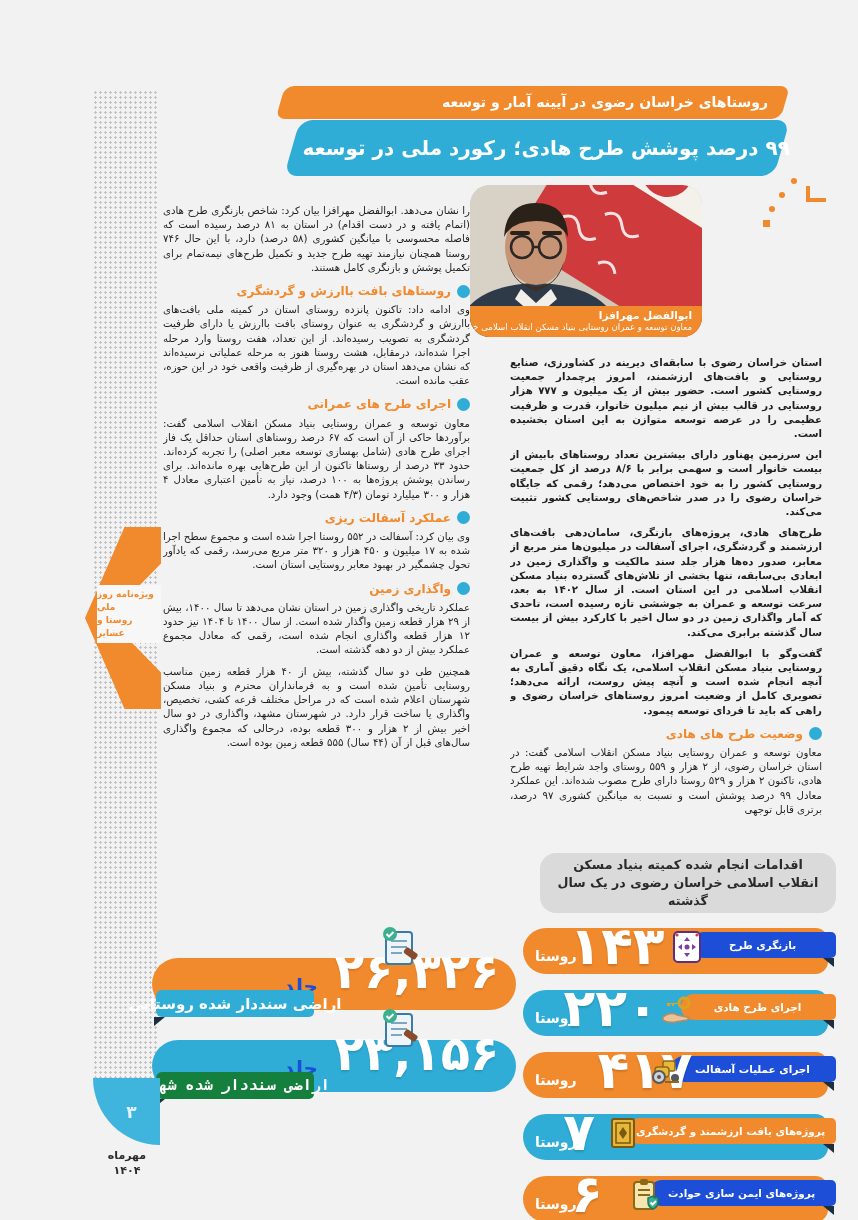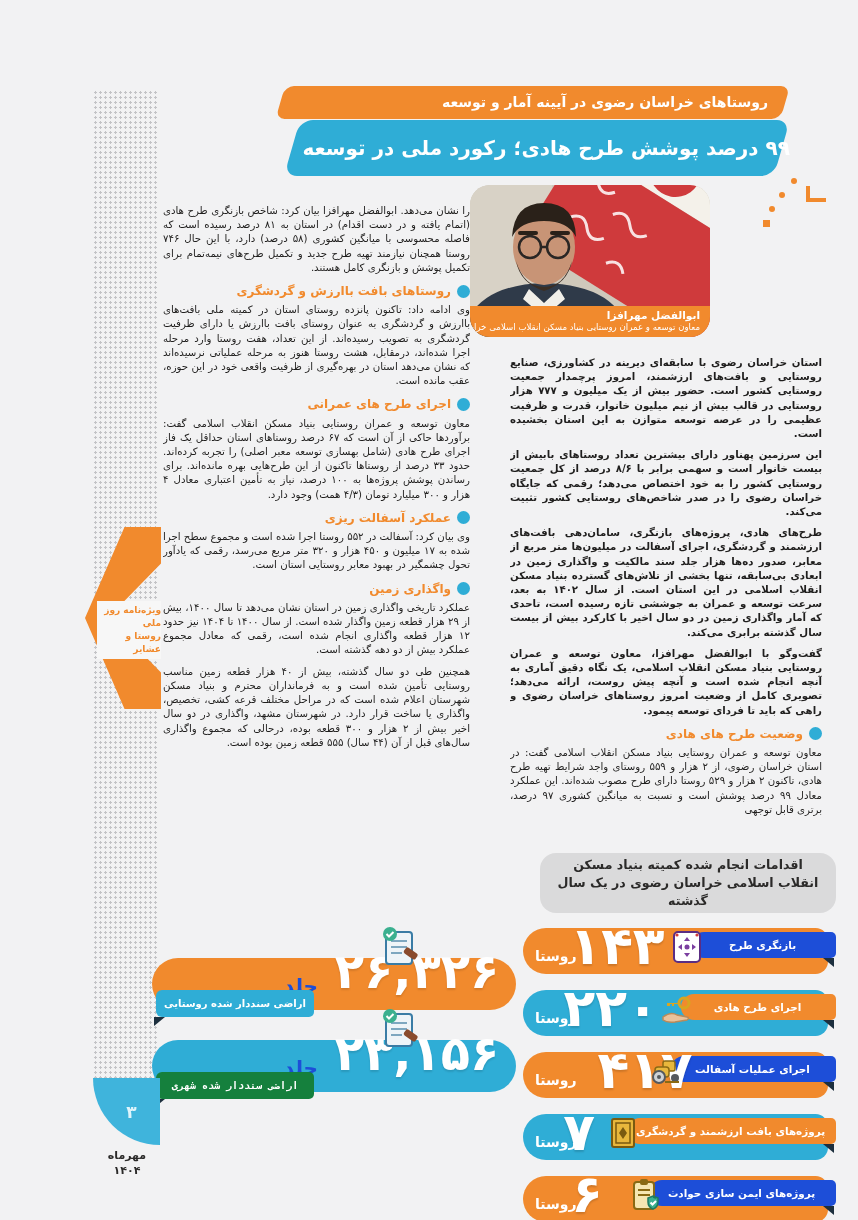--- a/index.html
+++ b/index.html
@@ -33,21 +33,21 @@
     color:#fff;font-weight:bold;font-size:20px;line-height:56px;
     text-align:center;white-space:nowrap;overflow:hidden;
   }
   
   .deco-dot{position:absolute;width:6px;height:6px;border-radius:50%;background:#f18a2d;}
   .deco-square{position:absolute;width:7px;height:7px;background:#f18a2d;}
   .deco-l{position:absolute;width:16px;height:12px;border-left:4px solid #f18a2d;border-bottom:4px solid #f18a2d;}
   
   .photo-card{
     position:absolute;left:470px;top:185px;width:232px;height:152px;
-    border-radius:20px;overflow:hidden;padding-left:8px;
+    border-radius:20px;overflow:hidden;
   }
   .photo-card svg{display:block;}
   .photo-caption{
     position:absolute;left:0;bottom:0;width:100%;
     background:#f18a2d;color:#fff;padding:3px 10px 4px;box-sizing:border-box;
   }
   .photo-caption .name{font-size:10.5px;font-weight:bold;line-height:13px;}
   .photo-caption .role{font-size:8.6px;line-height:11px;white-space:nowrap;}
   
   .col{position:absolute;font-size:10.2px;line-height:14.2px;text-align:justify;color:#1f1e1d;}
@@ -62,39 +62,39 @@
   .sec-head .bullet{width:13px;height:13px;border-radius:50%;background:#2fadd6;flex:0 0 13px;}
   
   .badge{position:absolute;left:85px;top:527px;width:76px;height:182px;}
   .badge .chev{
     position:absolute;inset:0;background:#f18a2d;
     clip-path:polygon(100% 0,52% 0,0 50%,52% 100%,100% 100%,100% 80%,30% 50%,100% 20%);
   }
   .badge .label-box{
     position:absolute;left:12px;top:58px;width:64px;height:58px;background:#f7f7f7;
     display:flex;flex-direction:column;align-items:center;justify-content:center;
-    color:#f18a2d;font-weight:bold;font-size:9px;line-height:13px;text-align:right;margin-top:16px;
+    color:#f18a2d;font-weight:bold;font-size:9px;line-height:13px;text-align:left;
   }
   
   .doc-stat{position:absolute;width:382px;height:100px;}
   .ds-a{left:148px;top:926px;}
   .ds-b{left:148px;top:1008px;}
   .ds-banner{position:absolute;left:4px;right:14px;top:32px;height:52px;border-radius:28px;}
   .ds-a .ds-banner{background:#f18a2d;}
   .ds-b .ds-banner{background:#2fadd6;}
   .ds-value{
     position:absolute;right:18px;top:6px;width:190px;height:78px;
     display:flex;align-items:center;justify-content:center;
     color:#fff;font-weight:bold;font-size:48px;text-shadow:0 2px 2px rgba(0,0,0,.12);
   }
   .ds-unit{position:absolute;right:212px;top:48px;color:#1d4ed8;font-weight:bold;font-size:20px;}
   .ds-ribbon{
     position:absolute;left:8px;top:64px;height:27px;width:158px;border-radius:6px 5px 5px 6px;
     display:flex;align-items:center;justify-content:center;
-    color:#fff;font-weight:bold;font-size:10px;white-space:nowrap;padding:0 8px;box-sizing:border-box;
+    color:#fff;font-weight:bold;font-size:15px;white-space:nowrap;padding:0 8px;box-sizing:border-box;
   }
   .ds-a .ds-ribbon{background:#2fadd6;}
   .ds-b .ds-ribbon{background:#15803d;font-family:Liberation Mono, monospace;}
   .ds-notch{
     position:absolute;left:6px;top:91px;width:0;height:0;
     border-top:9px solid #1d2f3e;border-right:11px solid transparent;
   }
   .ds-icon{position:absolute;right:108px;top:0;width:44px;height:44px;}
   
   .ig-title{

